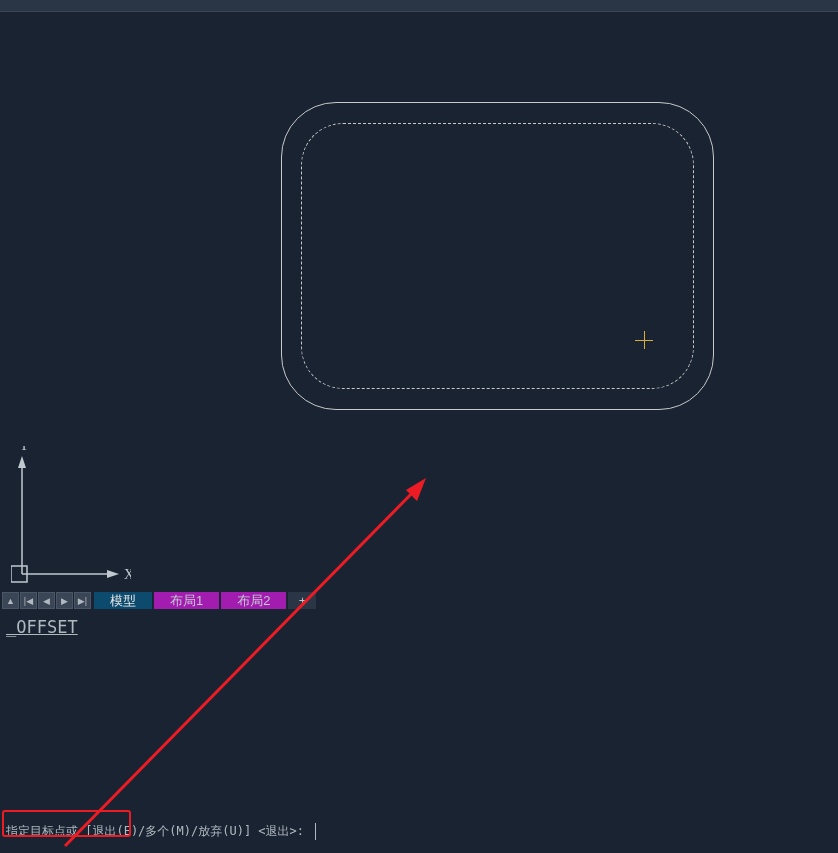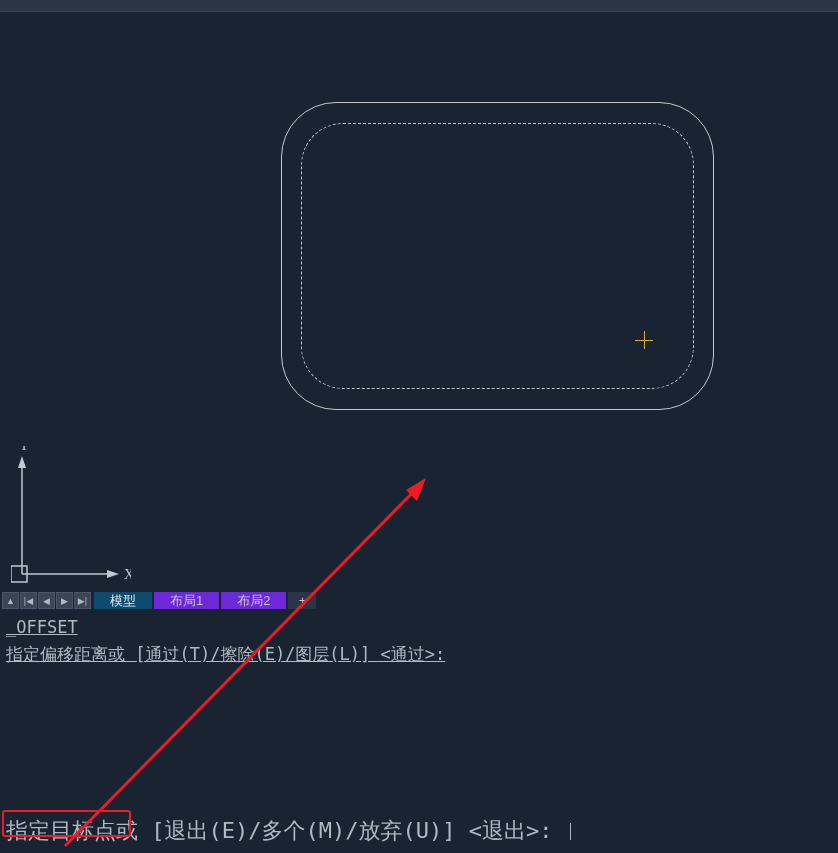--- a/index.html
+++ b/index.html
@@ -100,21 +100,21 @@
       display: flex;
       align-items: center;
       justify-content: center;
       color: #b0b8c0;
       font-size: 9px;
       cursor: pointer;
     }
     .tab {
       height: 17px;
       padding: 0 16px;
-      background: #6d28d9;
+      background: #a21caf;
       color: #c0c8d0;
       font-size: 13px;
       display: flex;
       align-items: center;
       cursor: pointer;
       margin-left: 2px;
       min-width: 58px;
       justify-content: center;
     }
     .tab.active {
@@ -142,21 +142,21 @@
       height: 198px;
       font-family: "SimSun", monospace;
     }
     .command-line {
       white-space: pre;
       text-decoration: underline;
     }
     .command-input-area {
       background: #1a2332;
       color: #b0b8c0;
-      font-size: 22px;
+      font-size: 12px;
       padding: 2px 6px;
       height: 46px;
       position: relative;
       display: flex;
       align-items: center;
       font-family: "SimSun", monospace;
     }
     .red-highlight {
       position: absolute;
       left: 2px;
@@ -215,20 +215,19 @@
   <div class="nav-btn">▶</div>
   <div class="nav-btn">▶|</div>
   <div class="tab active">模型</div>
   <div class="tab">布局1</div>
   <div class="tab">布局2</div>
   <div class="tab-plus">+</div>
 </div>
 
 <div class="command-history">
   <div class="command-line">_OFFSET</div>
-  <div class="command-line">指定偏移距离或 [通过(T)/擦除(E)/图层(L)] &lt;通过&gt;:</div>
 </div>
 
 <div class="command-input-area">
   <div class="red-highlight"></div>
   <span class="cmd-prompt-text">指定目标点或 [退出(E)/多个(M)/放弃(U)] &lt;退出&gt;: </span>
   <span class="cursor-blink"></span>
 </div>
 
 </body></html>

